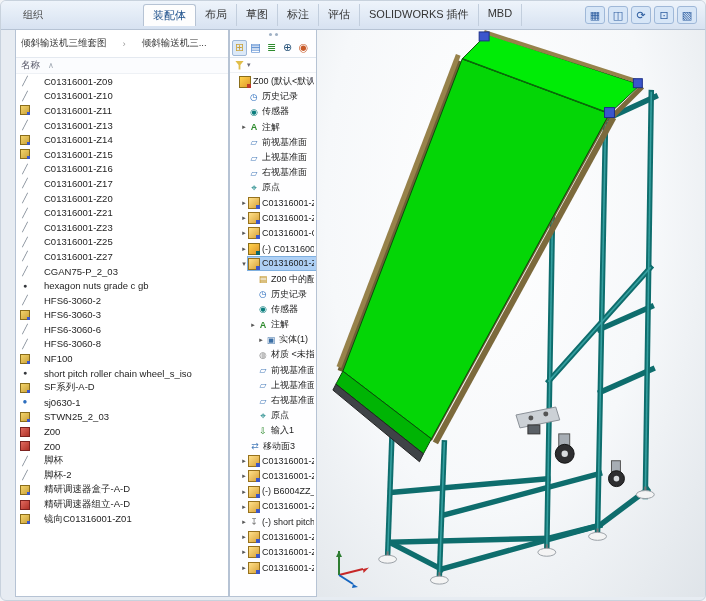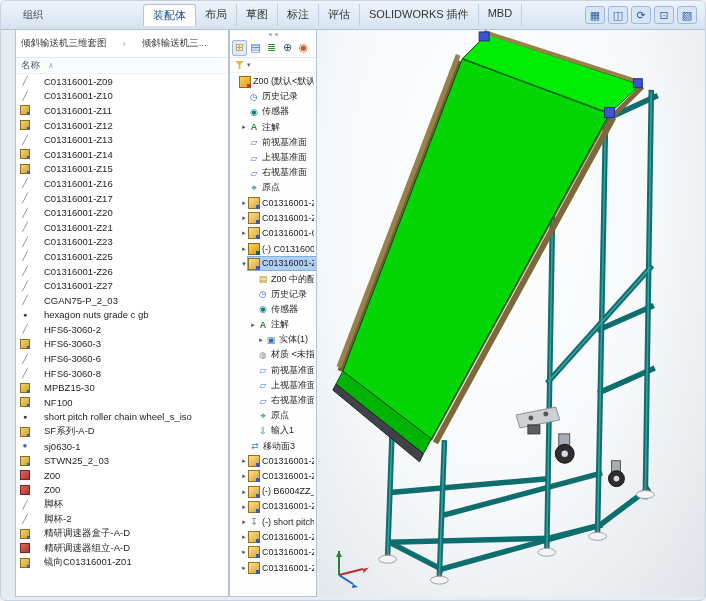--- a/index.html
+++ b/index.html
@@ -124,24 +124,20 @@
           </li>
           <li class="file-row">
             <span class="fi fi-sketch"></span>
             <span class="ft">C01316001-Z10</span>
           </li>
           <li class="file-row">
             <span class="fi fi-part"></span>
             <span class="ft">C01316001-Z11</span>
           </li>
           <li class="file-row">
-            <span class="fi fi-part"></span>
-            <span class="ft">C01316001-Z12</span>
-          </li>
-          <li class="file-row">
             <span class="fi fi-sketch"></span>
             <span class="ft">C01316001-Z13</span>
           </li>
           <li class="file-row">
             <span class="fi fi-part"></span>
             <span class="ft">C01316001-Z14</span>
           </li>
           <li class="file-row">
             <span class="fi fi-part"></span>
             <span class="ft">C01316001-Z15</span>
@@ -162,24 +158,20 @@
             <span class="fi fi-sketch"></span>
             <span class="ft">C01316001-Z21</span>
           </li>
           <li class="file-row">
             <span class="fi fi-sketch"></span>
             <span class="ft">C01316001-Z23</span>
           </li>
           <li class="file-row">
             <span class="fi fi-sketch"></span>
             <span class="ft">C01316001-Z25</span>
-          </li>
-          <li class="file-row">
-            <span class="fi fi-sketch"></span>
-            <span class="ft">C01316001-Z26</span>
           </li>
           <li class="file-row">
             <span class="fi fi-sketch"></span>
             <span class="ft">C01316001-Z27</span>
           </li>
           <li class="file-row">
             <span class="fi fi-sketch"></span>
             <span class="ft">CGAN75-P_2_03</span>
           </li>
           <li class="file-row">
@@ -194,24 +186,20 @@
             <span class="fi fi-part"></span>
             <span class="ft">HFS6-3060-3</span>
           </li>
           <li class="file-row">
             <span class="fi fi-sketch"></span>
             <span class="ft">HFS6-3060-6</span>
           </li>
           <li class="file-row">
             <span class="fi fi-sketch"></span>
             <span class="ft">HFS6-3060-8</span>
-          </li>
-          <li class="file-row">
-            <span class="fi fi-part"></span>
-            <span class="ft">MPBZ15-30</span>
           </li>
           <li class="file-row">
             <span class="fi fi-part"></span>
             <span class="ft">NF100</span>
           </li>
           <li class="file-row">
             <span class="fi fi-dot"></span>
             <span class="ft">short pitch roller chain wheel_s_iso</span>
           </li>
           <li class="file-row">

